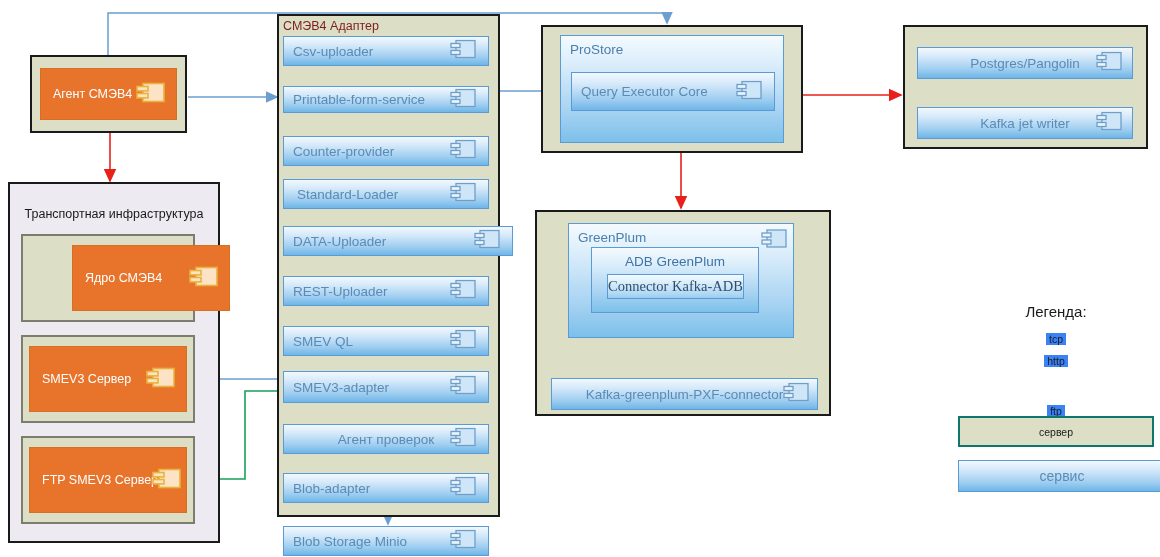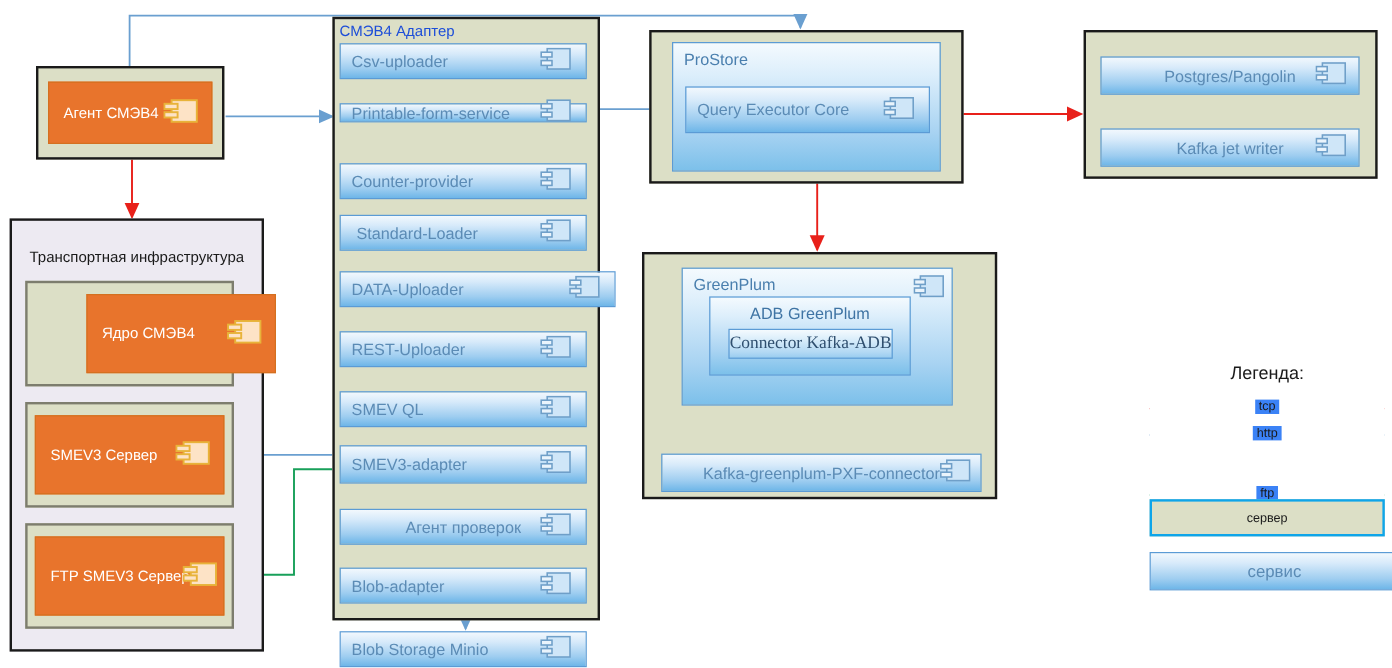--- a/index.html
+++ b/index.html
@@ -3,21 +3,21 @@
 <meta charset="utf-8">
 <style>
   html,body{margin:0;padding:0;background:#ffffff;}
   body{width:1160px;height:557px;position:relative;overflow:hidden;
        font-family:"Liberation Sans","DejaVu Sans",sans-serif;}
   #canvas{position:absolute;left:0;top:0;width:1160px;height:557px;}
 
   
   .server{position:absolute;background:#dcdfc6;border:2px solid #1a1a1a;box-sizing:border-box;}
   .server-soft{position:absolute;background:#dcdfc6;border:2px solid #7d7d6e;box-sizing:border-box;}
-  .server-label{position:absolute;color:#1d4ed8;font-size:12.5px;white-space:nowrap;}
+  .server-label{position:absolute;color:#7f1d1d;font-size:12.5px;white-space:nowrap;}
 
   
   .infra{position:absolute;background:#edeaf2;border:2px solid #1a1a1a;box-sizing:border-box;}
   .infra-title{position:absolute;font-size:12.5px;color:#1a1a1a;text-align:center;width:100%;}
 
   
   .orange{position:absolute;background:#e8742c;border:1px solid #d4701f;box-sizing:border-box;
           color:#ffffff;font-size:12.5px;display:flex;align-items:center;padding-left:12px;}
   .orange .ic{position:absolute;right:10px;top:50%;transform:translateY(-50%);}
 
@@ -43,21 +43,21 @@
        font-family:"Liberation Serif","DejaVu Serif",serif;font-size:14.5px;
        display:flex;align-items:center;justify-content:center;}
 
   
   .legend-title{position:absolute;font-size:15px;color:#1a1a1a;text-align:center;}
   .leg-row{position:absolute;height:14px;}
   .leg-line{position:absolute;top:7px;height:0;border-top:1.6px solid;width:100%;}
   .leg-txt{position:absolute;left:0;width:100%;text-align:center;top:0;font-size:10.5px;color:#1a1a1a;
            background:#ffffff;}
   .leg-txt span{background:#3b82f6;padding:0 3px;}
-  .leg-server{position:absolute;background:#dcdfc6;border:2px solid #0ea5e9;box-sizing:border-box;
+  .leg-server{position:absolute;background:#dcdfc6;border:2px solid #0f766e;box-sizing:border-box;
               font-size:10.5px;color:#1a1a1a;display:flex;align-items:center;justify-content:center;}
   .leg-svc{position:absolute;box-sizing:border-box;
        background:linear-gradient(to bottom,#f2f8fd 0%,#d7eafa 28%,#9ecdf0 72%,#6eb6e8 100%);
        border:1px solid #5b9bd5;color:#5b8bb5;font-size:14px;
        display:flex;align-items:center;justify-content:center;}
 
   svg.edges{position:absolute;left:0;top:0;width:1160px;height:557px;pointer-events:none;}
 </style>
 </head>
 <body>
@@ -183,21 +183,21 @@
 
   <div id="adapter-services">
       <div class="svc" style="left: 283px; top: 36px; width: 206px; height: 30px;">
         <span>Csv-uploader</span>
         <span class="ic"><svg width="26" height="20" viewBox="0 0 26 20">
             <rect x="6" y="1" width="19" height="17" fill="#cfe6f8" stroke="#6f9fc8" stroke-width="1.3"></rect>
             <rect x="1" y="4" width="9" height="4" fill="#eaf4fc" stroke="#6f9fc8" stroke-width="1.3"></rect>
             <rect x="1" y="11" width="9" height="4" fill="#eaf4fc" stroke="#6f9fc8" stroke-width="1.3"></rect>
           </svg></span>
       </div>
-      <div class="svc" style="left: 283px; top: 86px; width: 206px; height: 16px;">
+      <div class="svc" style="left: 283px; top: 86px; width: 206px; height: 27px;">
         <span>Printable-form-service</span>
         <span class="ic"><svg width="26" height="20" viewBox="0 0 26 20">
             <rect x="6" y="1" width="19" height="17" fill="#cfe6f8" stroke="#6f9fc8" stroke-width="1.3"></rect>
             <rect x="1" y="4" width="9" height="4" fill="#eaf4fc" stroke="#6f9fc8" stroke-width="1.3"></rect>
             <rect x="1" y="11" width="9" height="4" fill="#eaf4fc" stroke="#6f9fc8" stroke-width="1.3"></rect>
           </svg></span>
       </div>
       <div class="svc" style="left: 283px; top: 136px; width: 206px; height: 30px;">
         <span>Counter-provider</span>
         <span class="ic"><svg width="26" height="20" viewBox="0 0 26 20">

